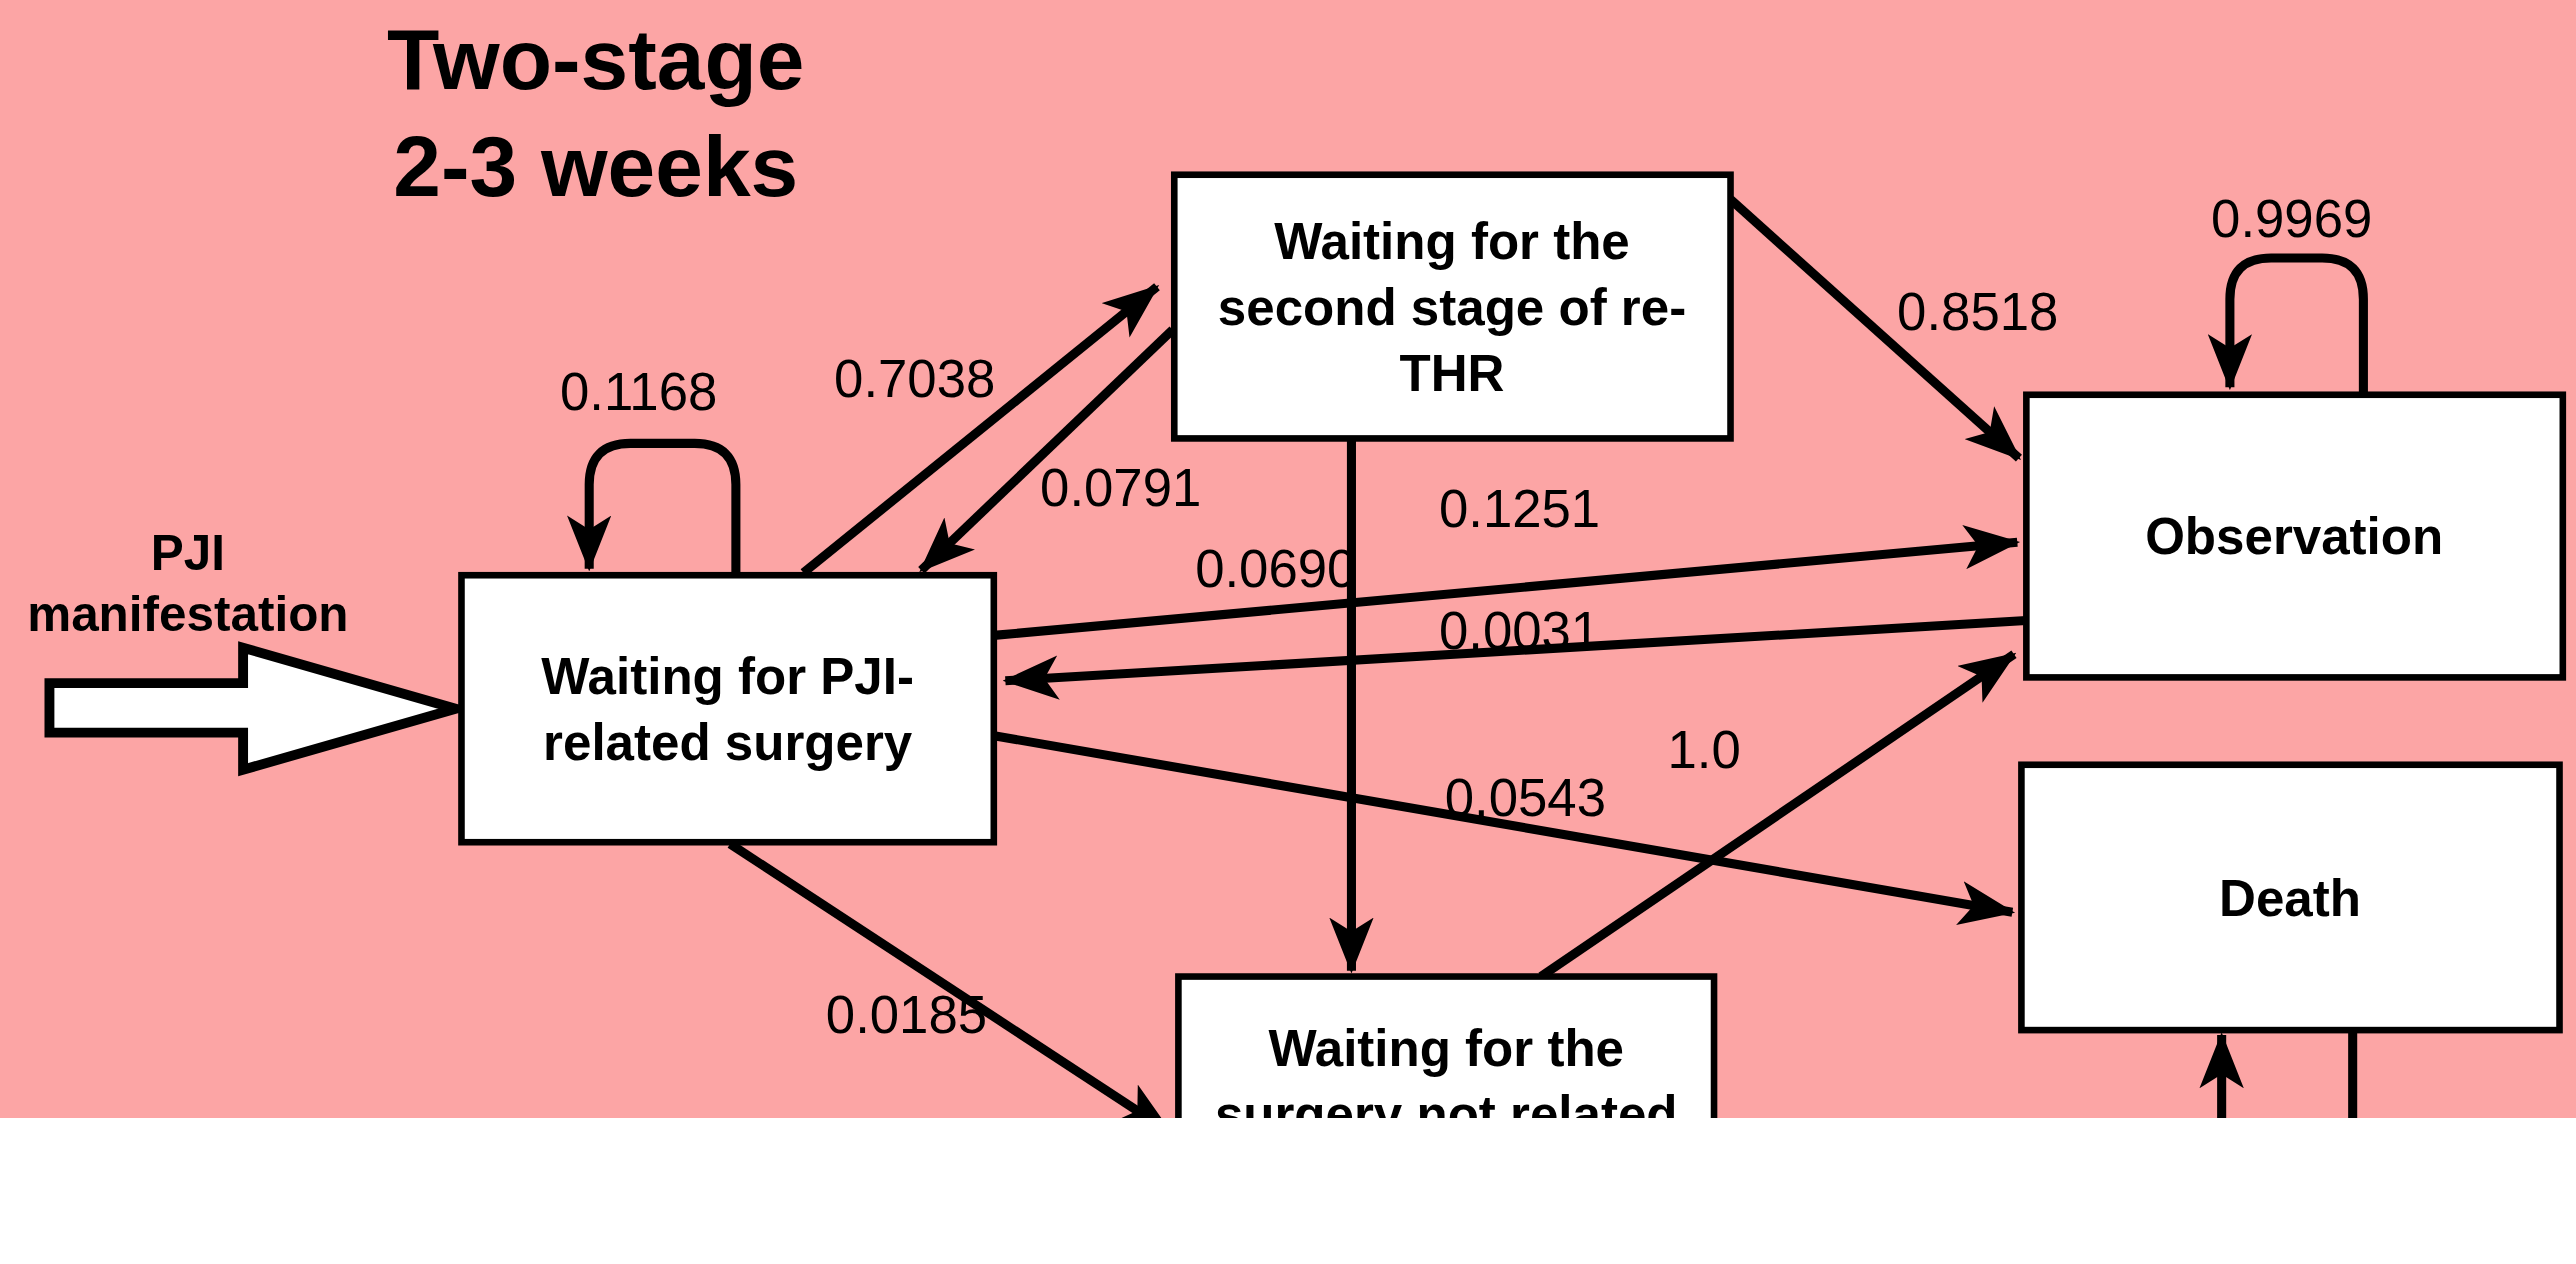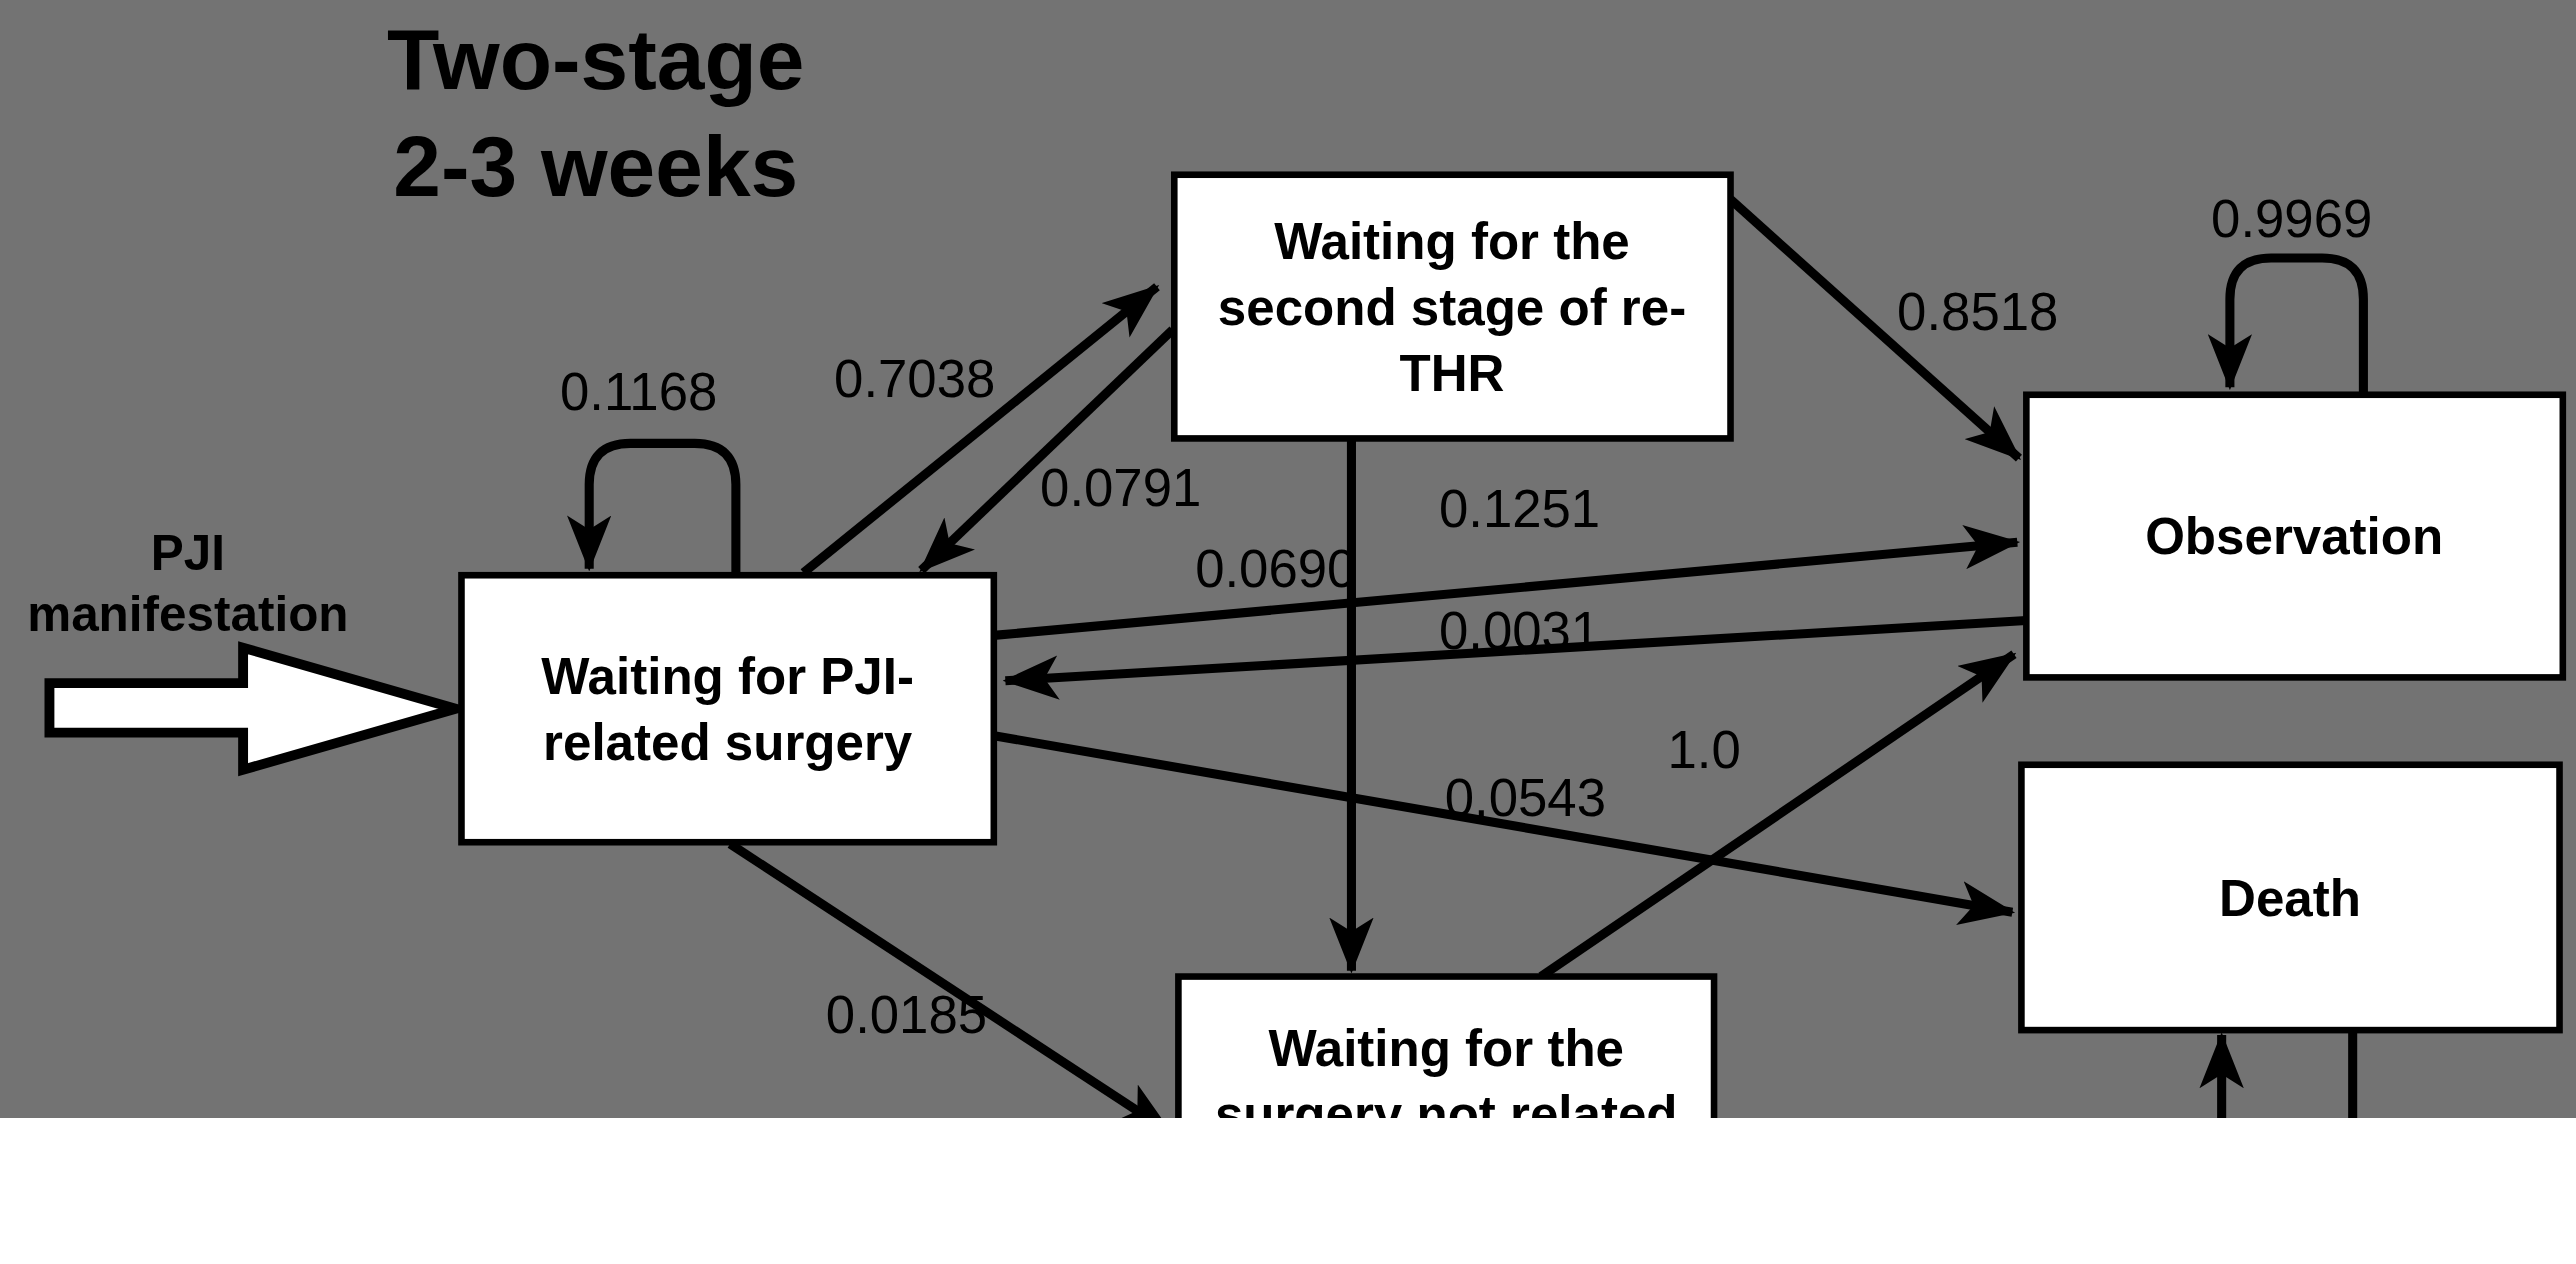--- a/index.html
+++ b/index.html
@@ -3,21 +3,21 @@
 <meta charset="utf-8">
 <style>
   html, body {
     margin: 0;
     padding: 0;
     background: #ffffff;
   }
   .stage {
     width: 2576px;
     height: 1118px;
-    background: #737373;
+    background: #fca5a5;
     position: relative;
   }
   svg { display: block; }
   .box {
     fill: #ffffff;
     stroke: #000000;
     stroke-width: 8;
   }
   .arrow {
     fill: none;

